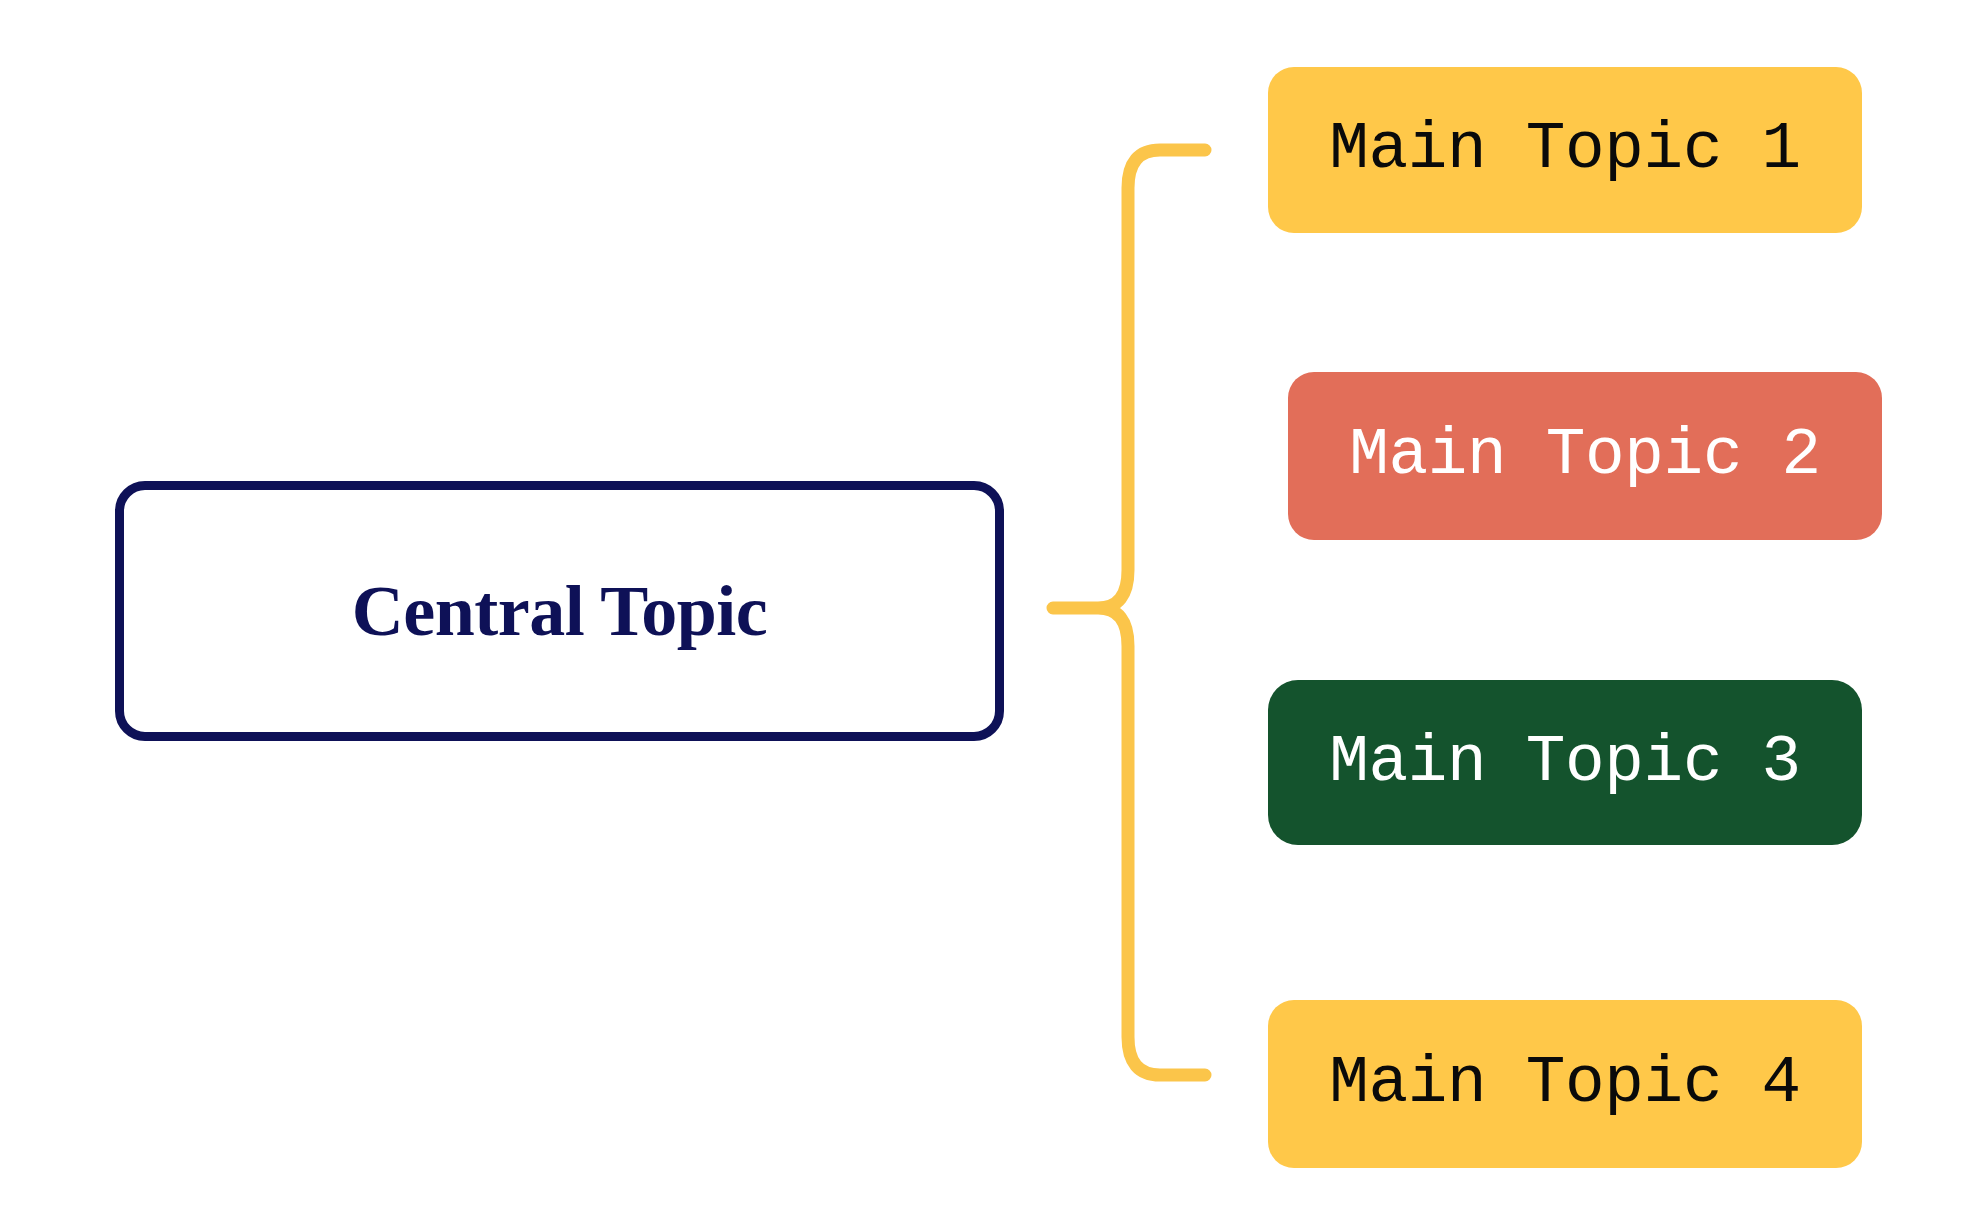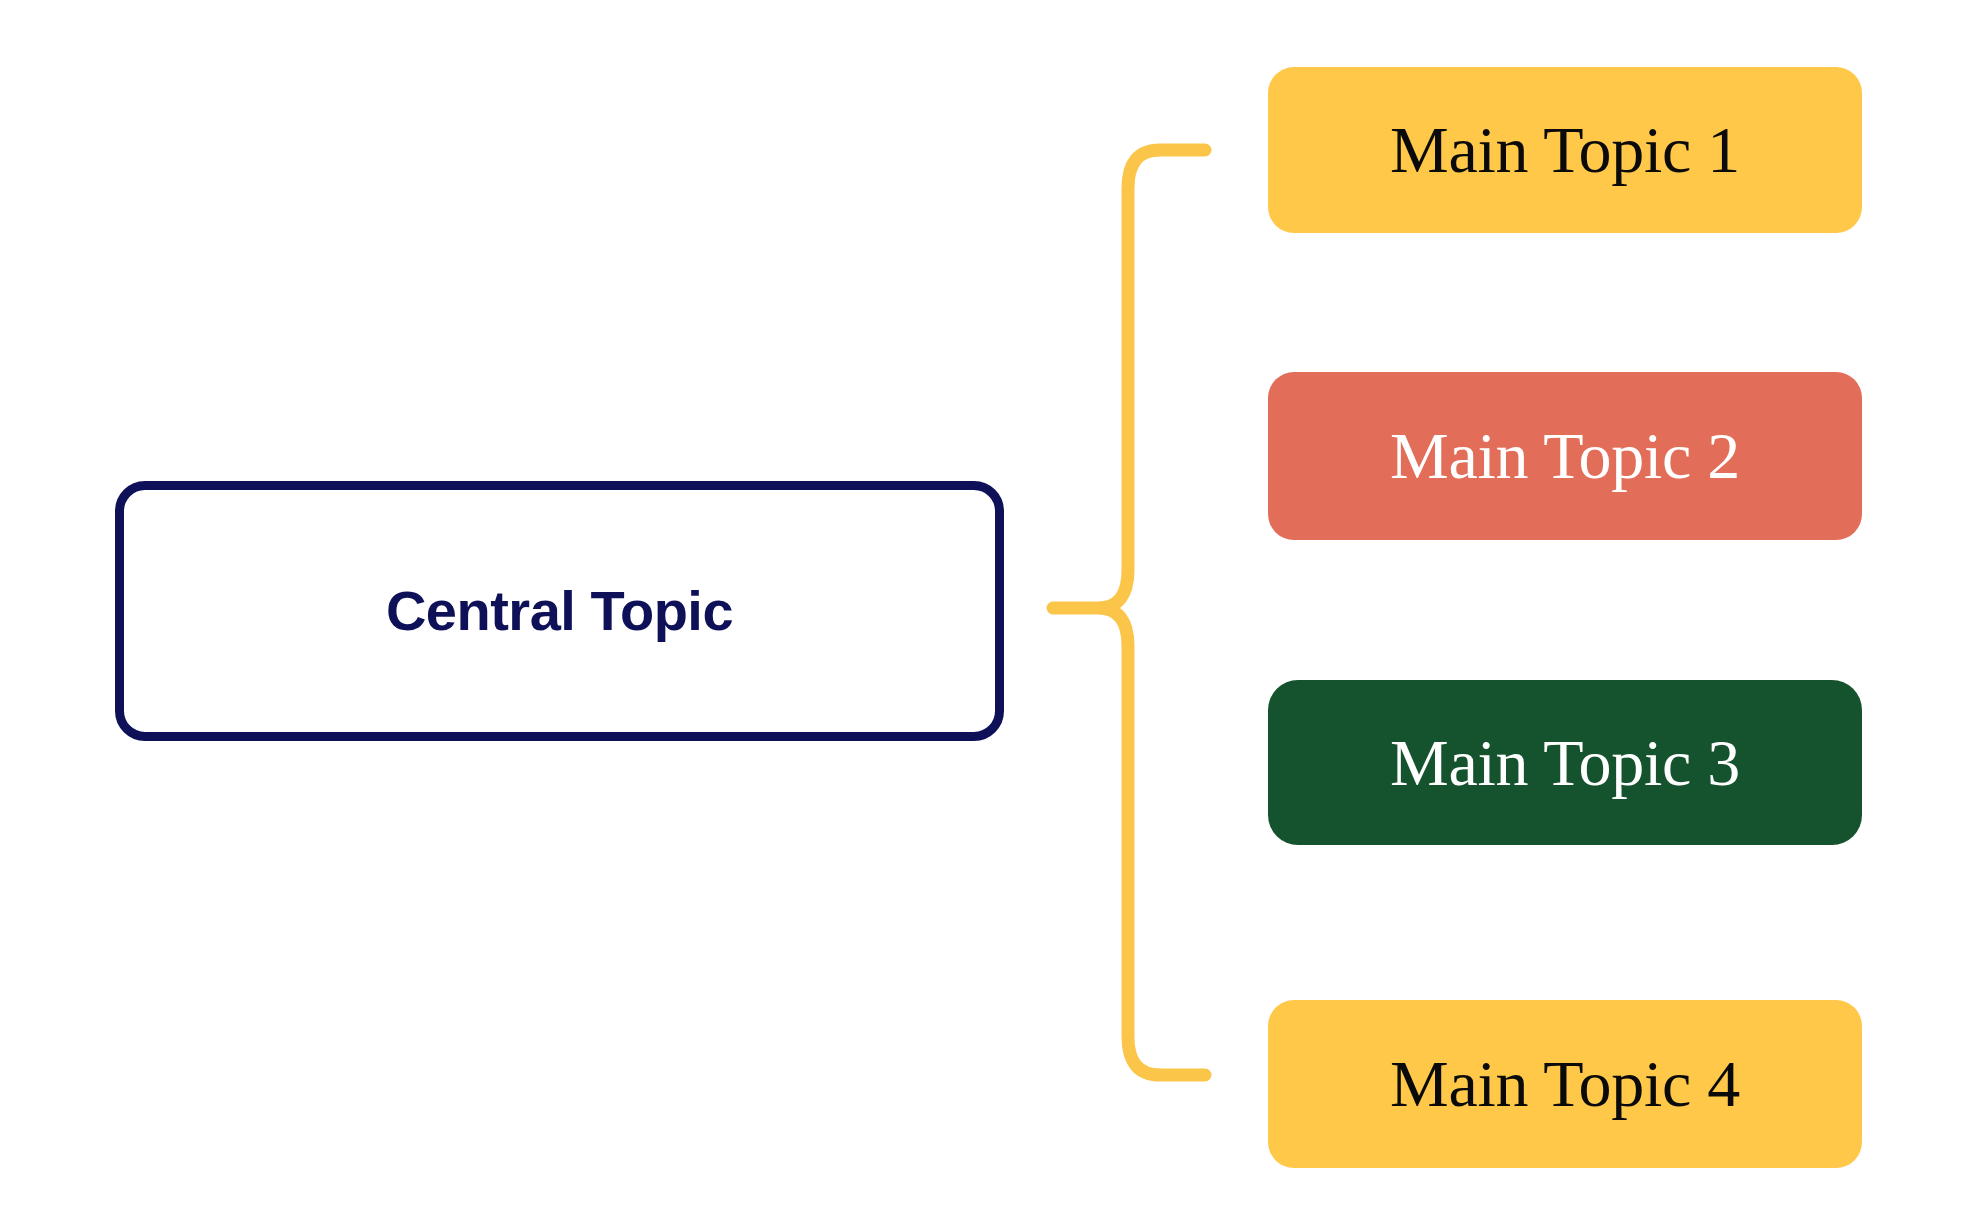--- a/index.html
+++ b/index.html
@@ -38,42 +38,42 @@
     height: 260px;
     box-sizing: border-box;
     background: #ffffff;
     border: 9px solid #0E1157;
     border-radius: 30px;
     display: flex;
     align-items: center;
     justify-content: center;
   }
   .central-label {
-    font-family: Liberation Sans, sans-serif;
-    font-size: 56px;
+    font-family: Liberation Serif, serif;
+    font-size: 72px;
     font-weight: 700;
     color: #0E1157;
     letter-spacing: -0.5px;
     line-height: 1;
     white-space: nowrap;
   }
 
   
   .topic-node {
     position: absolute;
     left: 1268px;
     width: 594px;
     box-sizing: border-box;
     border-radius: 26px;
     display: flex;
     align-items: center;
     justify-content: center;
   }
   .topic-label {
-    font-family: Liberation Serif, serif;
+    font-family: Liberation Mono, monospace;
     font-size: 66px;
     font-weight: 400;
     line-height: 1;
     letter-spacing: -0.3px;
     white-space: nowrap;
     text-align: right;
   }
 
   #topic-1 { top: 67px;  height: 166px; }
   #topic-2 { top: 372px; height: 168px; }
@@ -100,21 +100,21 @@
   </svg>
 
   <div class="central-node" style="border-color: rgb(14, 17, 87); background: rgb(255, 255, 255);">
     <span class="central-label" style="color: rgb(14, 17, 87);">Central Topic</span>
   </div>
 
   <div class="topic-node" id="topic-1" style="background:#FFC849;">
     <span class="topic-label" style="color:#0A0A0A;">Main Topic 1</span>
   </div>
 
-  <div class="topic-node" id="topic-2" style="background:#E26E59;">
+  <div class="topic-node" id="topic-2" style="background:#E26E59;margin-left:20px;">
     <span class="topic-label" style="color:#FFFFFF;">Main Topic 2</span>
   </div>
 
   <div class="topic-node" id="topic-3" style="background:#14532d;border-radius:30px;">
     <span class="topic-label" style="color:#FFFFFF;">Main Topic 3</span>
   </div>
 
   <div class="topic-node" id="topic-4" style="background:#FFC849;">
     <span class="topic-label" style="color:#0A0A0A;">Main Topic 4</span>
   </div>

